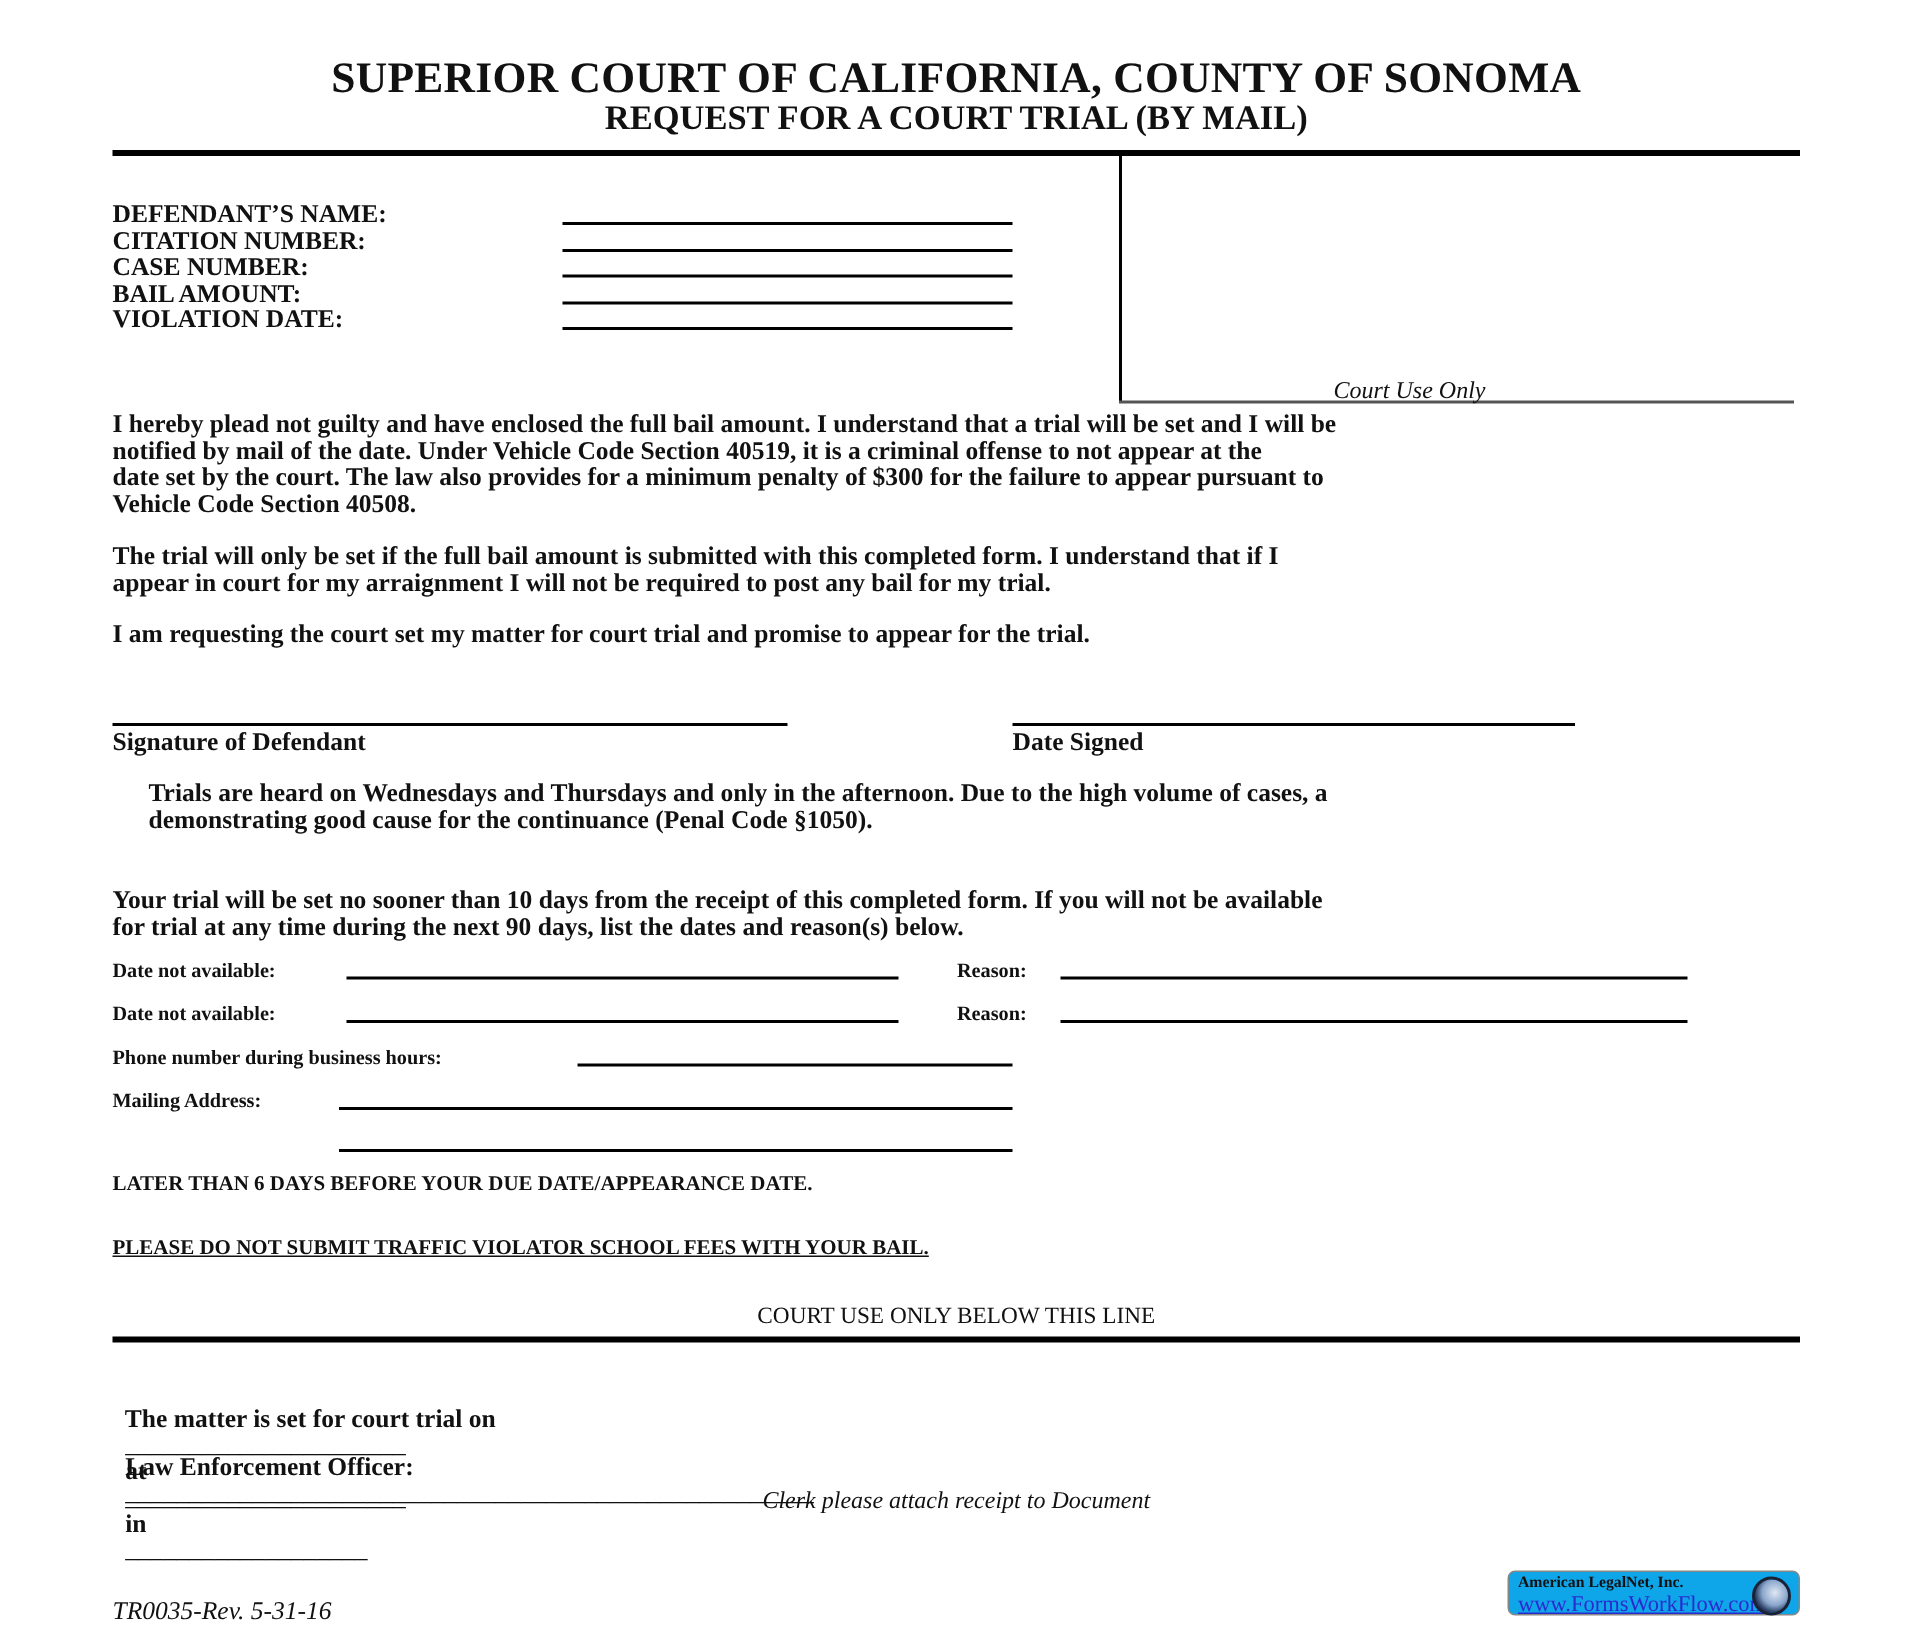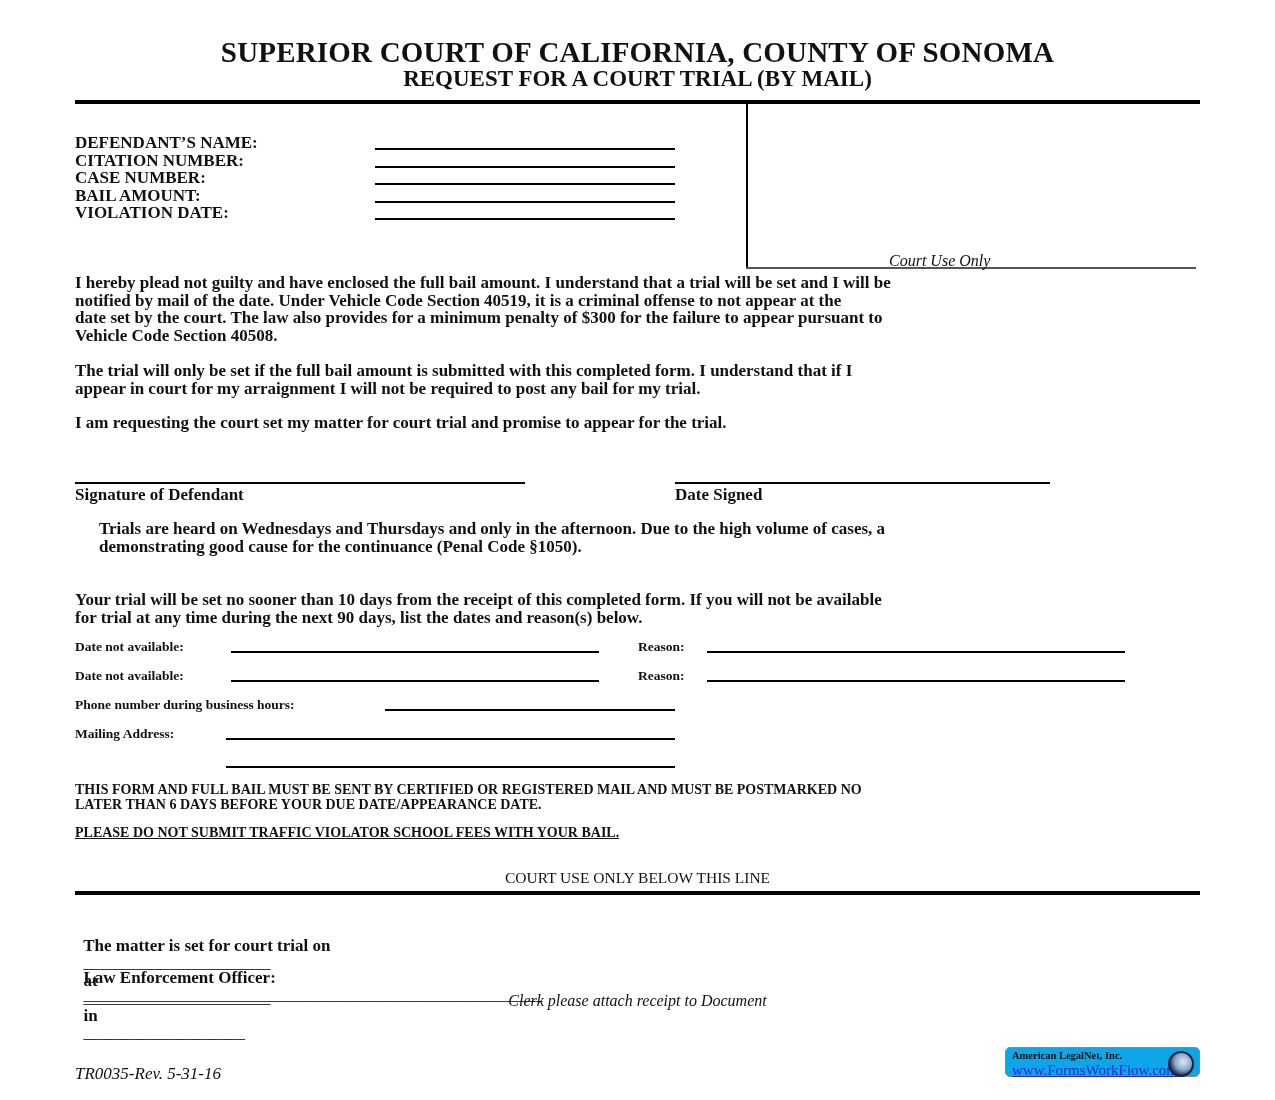--- a/index.html
+++ b/index.html
@@ -87,21 +87,20 @@
 <div class="abs small-b" style="left:638px; top:668px;">Reason:</div>
 <div class="abs uline" style="left:707px; top:680px; width:418px;"></div>
 
 <div class="abs small-b" style="left:75px; top:697px;">Phone number during business hours:</div>
 <div class="abs uline" style="left:385px; top:709px; width:290px;"></div>
 <div class="abs small-b" style="left:75px; top:726px;">Mailing Address:</div>
 <div class="abs uline" style="left:226px; top:738px; width:449px;"></div>
 <div class="abs uline" style="left:226px; top:766px; width:449px;"></div>
 
 <div class="abs caps-b" style="left:75px; top:783px;">
-  <div>THIS FORM AND FULL BAIL MUST BE SENT BY CERTIFIED OR REGISTERED MAIL AND MUST BE POSTMARKED NO</div>
   <div>LATER THAN 6 DAYS BEFORE YOUR DUE DATE/APPEARANCE DATE.</div>
 </div>
 <div class="abs caps-b" style="left:75px; top:826px; text-decoration:underline; width:auto;">PLEASE DO NOT SUBMIT TRAFFIC VIOLATOR SCHOOL FEES WITH YOUR BAIL.</div>
 
 <div class="abs" style="left:0; width:1275px; top:869px; text-align:center; font-size:15.5px;">COURT USE ONLY BELOW THIS LINE</div>
 <div class="abs rule-thick" style="left:75px; top:891px; width:1125px;"></div>
 
 <div class="abs label-b" style="left:75px; top:919px; white-space:pre;">
   <span>The matter is set for court trial on</span>
   <span style="font-weight:normal;">______________________</span>

